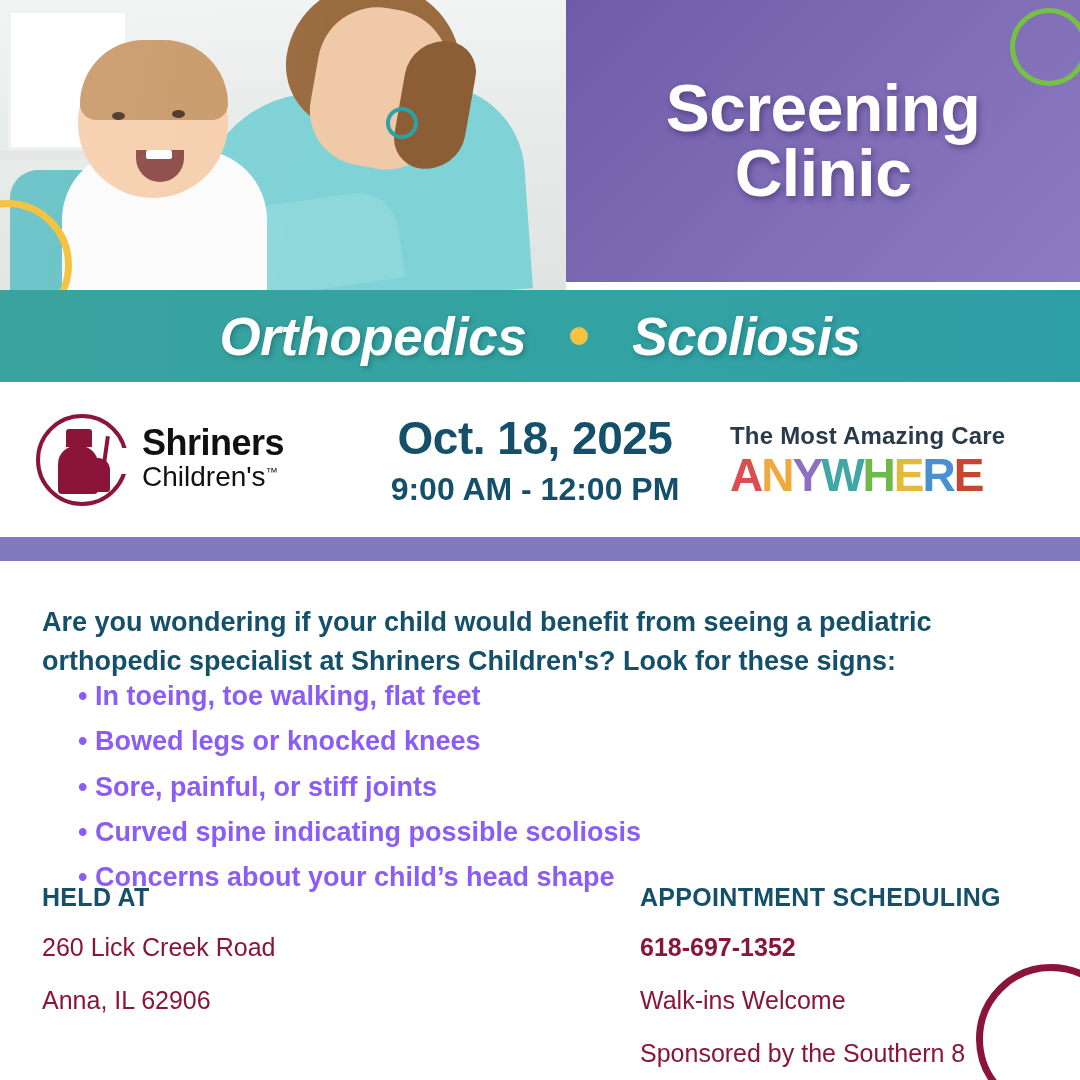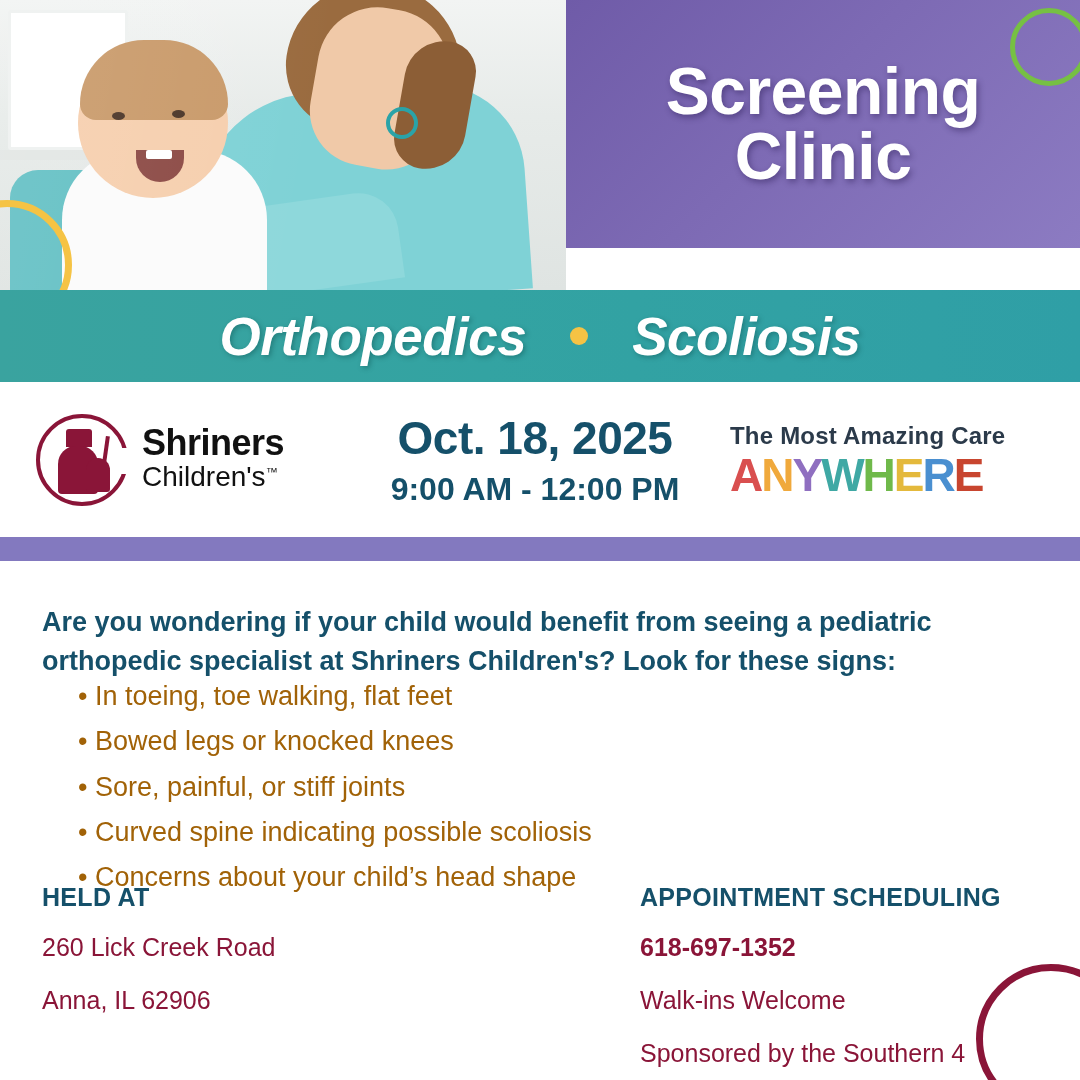--- a/index.html
+++ b/index.html
@@ -120,21 +120,21 @@
     position: absolute; left: 146px; top: 150px;
     width: 26px; height: 9px; background: #fff; border-radius: 2px;
   }
   .photo-shade {
     position: absolute; inset: 0;
     background: linear-gradient(100deg, rgba(255,255,255,0.10) 0%, rgba(255,255,255,0) 55%);
   }
 
   .hero-panel {
     position: relative;
-    width: 514px; height: 248px;
+    width: 514px; height: 282px;
     background: linear-gradient(135deg, #6f5ba8 0%, #7d6ab4 45%, #8c7bc2 100%);
     display: flex; align-items: center; justify-content: center;
     overflow: hidden;
   }
   .hero-title {
     position: relative;
     color: #ffffff;
     font-weight: bold;
     font-size: 66px;
     line-height: 0.98;
@@ -289,21 +289,21 @@
   }
   .lead {
     position: absolute; left: 42px; top: 42px; width: 980px;
     font-size: 27px; font-weight: bold; color: #15506a; line-height: 1.45;
   }
   .signs {
     position: absolute; left: 78px; top: 113px; width: 950px;
   }
   .signs li {
     list-style: none;
-    font-size: 27px; font-weight: normal; color: #a16207;
+    font-size: 27px; font-weight: bold; color: #8b5cf6;
     line-height: 1.68;
   }
   .signs li::before { content: "• "; }
 
   .held-block {
     position: absolute; left: 42px; top: 322px; width: 480px;
   }
   .sched-block {
     position: absolute; left: 640px; top: 322px; width: 420px;
   }
@@ -417,20 +417,20 @@
     <div class="held-block">
       <div class="col-head">HELD AT</div>
       <div class="col-line">260 Lick Creek Road</div>
       <div class="col-line">Anna, IL 62906</div>
     </div>
 
     <div class="sched-block">
       <div class="col-head">APPOINTMENT SCHEDULING</div>
       <div class="col-line bold">618-697-1352</div>
       <div class="col-line">Walk-ins Welcome</div>
-      <div class="col-line">Sponsored by the Southern 4</div>
+      <div class="col-line">Sponsored by the Southern 8</div>
       <div class="col-line">Shrine Club</div>
     </div>
 
     <div class="arc-bottom"></div>
   </div>
 
 </div>
 
 </body></html>

